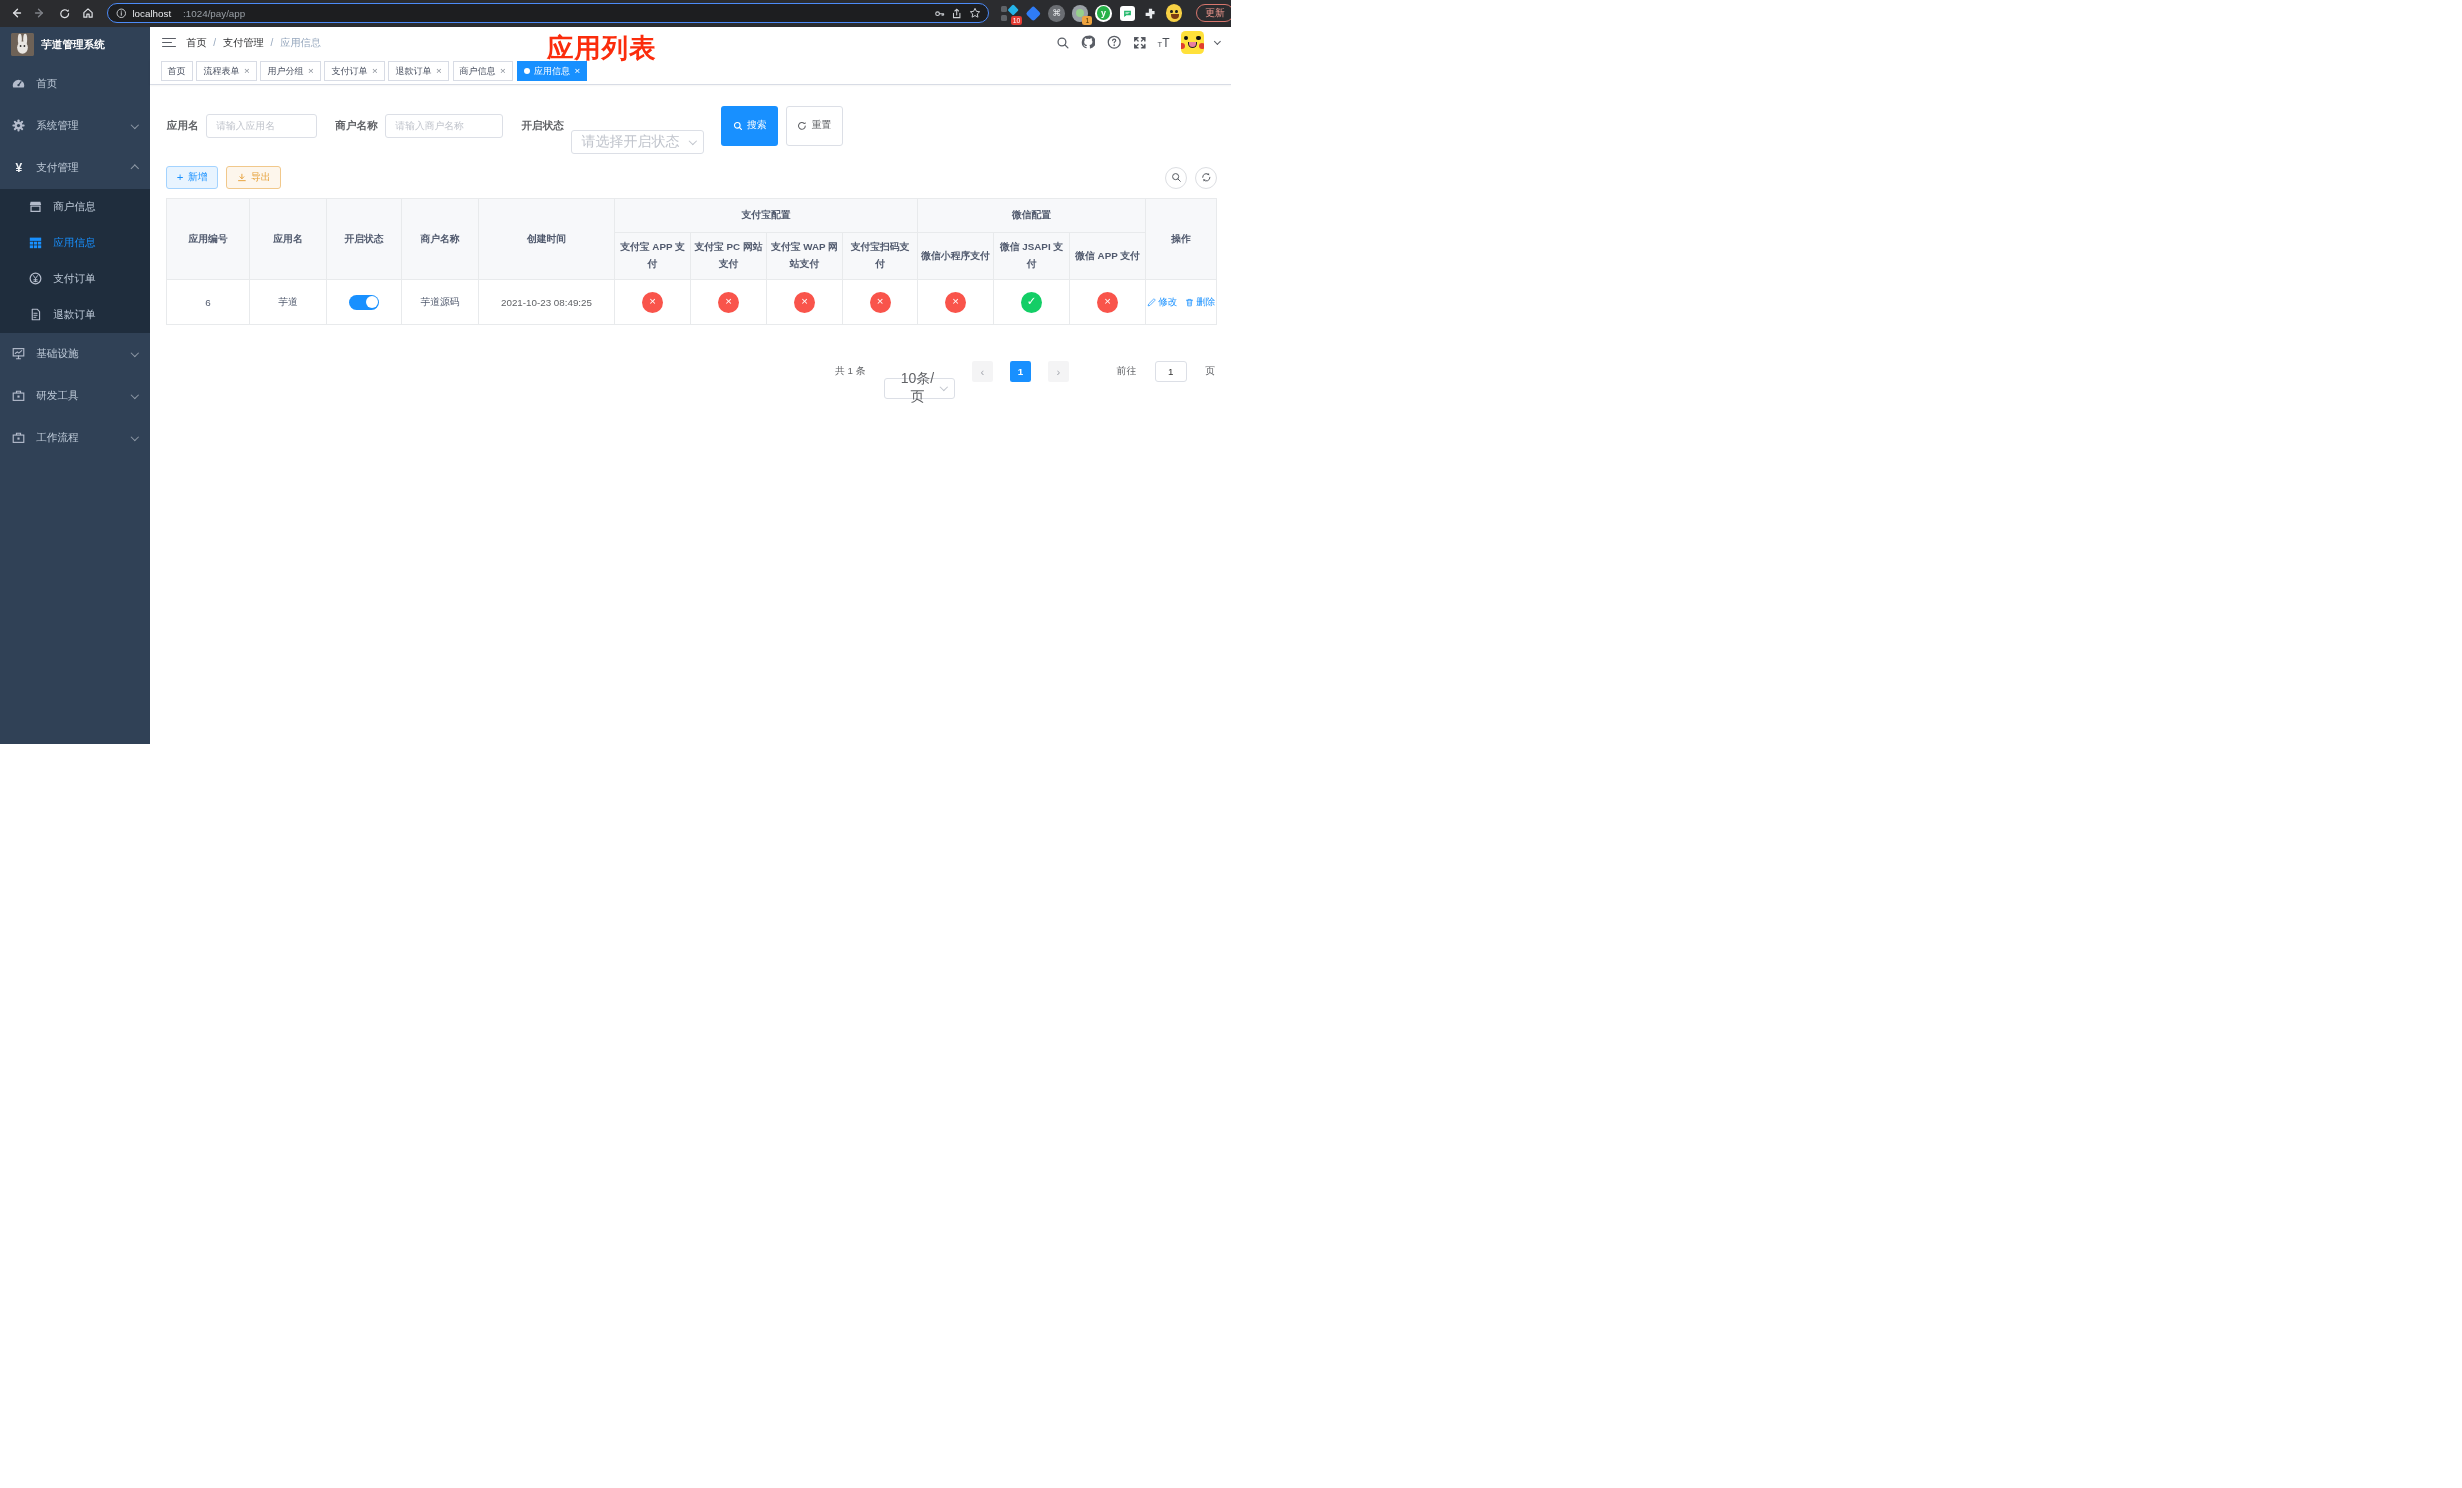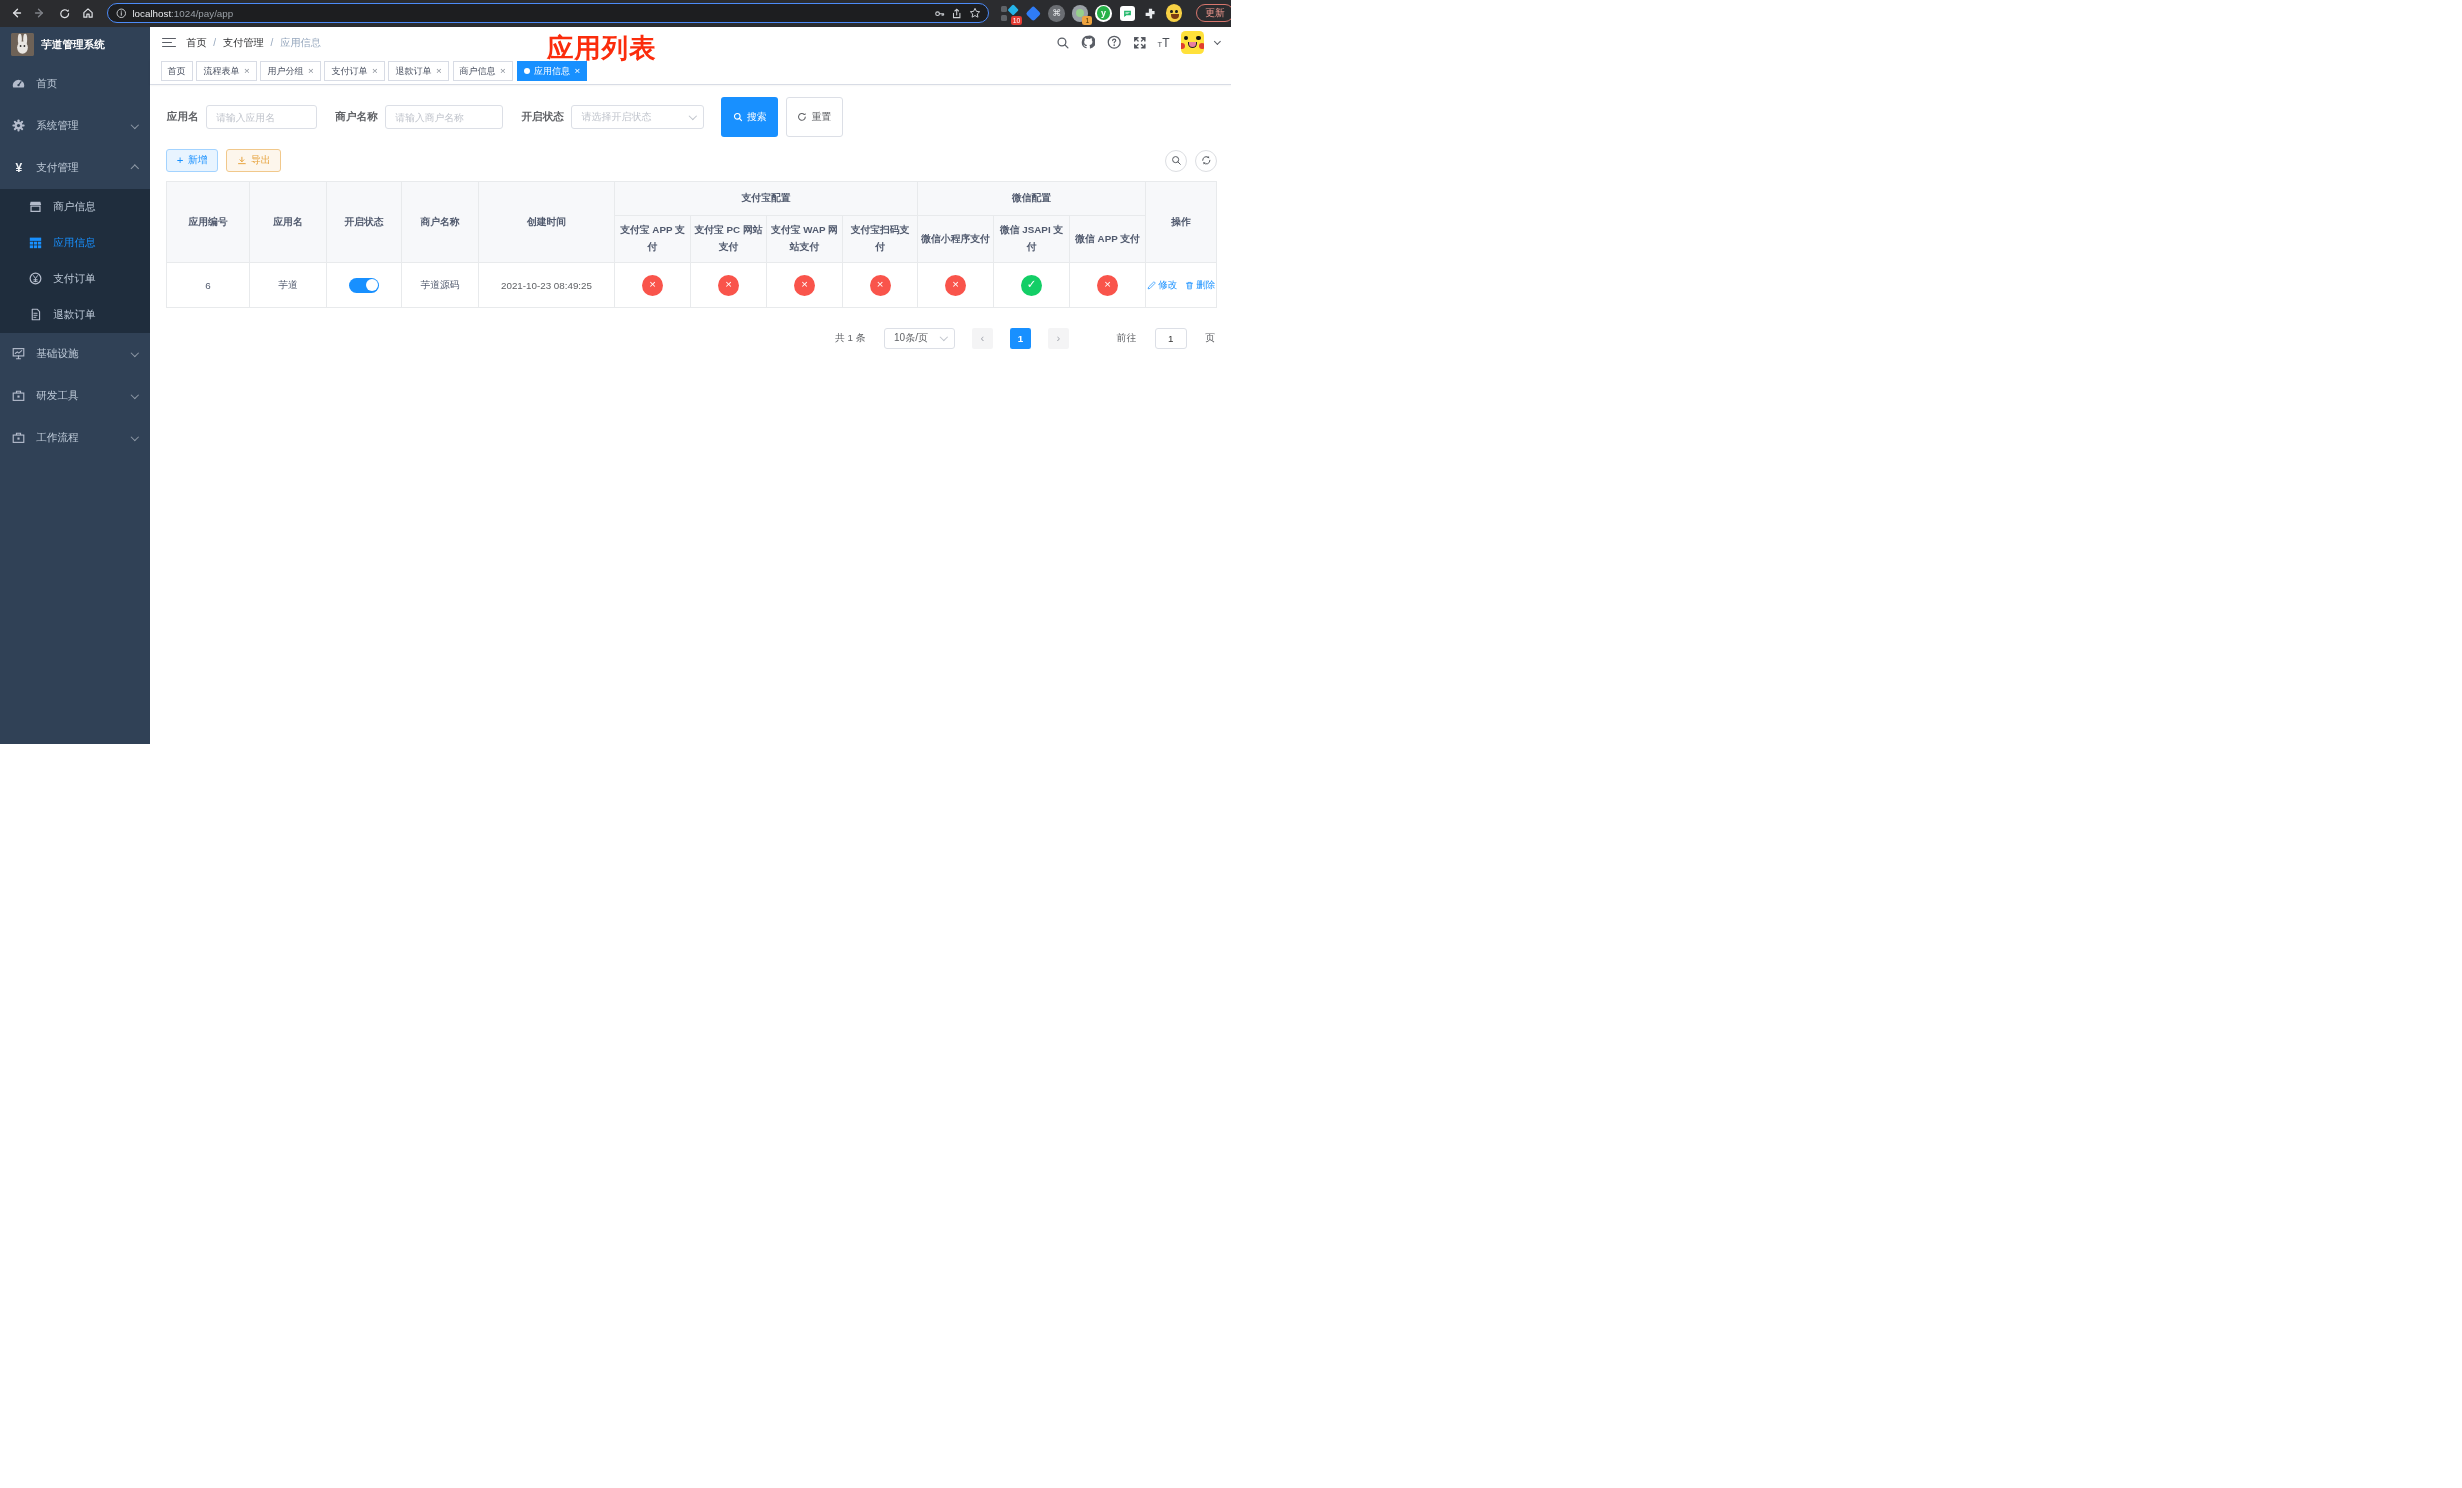--- a/index.html
+++ b/index.html
@@ -11,21 +11,21 @@
   html,body{width:1231px; height:744px; overflow:hidden;
     font-family:"Liberation Sans","DejaVu Sans",sans-serif; background:#fff;}
   svg{display:block;}
 
   
   .browser-bar{height:26.5px; background:#2b2c2f; display:flex; align-items:center; padding:0 6px; gap:4.5px;}
   .b-btn{width:19.7px; height:19.7px; border-radius:50%; display:flex; align-items:center; justify-content:center; color:#dfe1e5; font-size:12px; flex:none;}
   .b-btn.dim{color:#808389;}
   .url-bar{flex:none; width:882px; height:20.4px; margin-left:4.5px; background:#1d1e20; border:1.5px solid #4c8bf8; border-radius:10.6px; display:flex; align-items:center; padding:0 7.6px; gap:6px;}
   .url-text{flex:1; font-size:9.8px; color:#e8eaed; white-space:nowrap;}
-  .url-text .path{color:#9aa0a6;}
+  .url-text .path{color:#9aa0a6;padding-left:12px;}
   .urlbar-icon{color:#cdd0d4; flex:none;}
   .ext-area{display:flex; align-items:center; gap:6.8px; margin-left:7.6px;}
   .ext{position:relative; width:16.7px; height:16.7px; flex:none; display:flex; align-items:center; justify-content:center;}
   .badge{position:absolute; bottom:-3px; right:-3.8px; min-width:9.8px; height:9px; border-radius:2.3px; font-size:6.8px; line-height:9px; color:#fff; text-align:center; padding:0 1.5px;}
   .badge.red{background:#e33b32;}
   .badge.orange{background:#efa33e; color:#4b3200;}
   .pin-sq{position:absolute; width:6px; height:6px; border-radius:1.5px; background:#5f6368;}
   .gem{width:10.6px; height:10.6px; background:#2f7cf6; transform:rotate(45deg); border-radius:2.3px;}
   .ext-circle{width:16.7px; height:16.7px; border-radius:50%; display:flex; align-items:center; justify-content:center; font-size:9px;}
   .face{width:18px; height:18px; border-radius:50%; background:#f7d044; position:relative;}
@@ -75,21 +75,21 @@
   .tab .dot{width:6px; height:6px; border-radius:50%; background:#fff;}
 
   .content{flex:1; padding:12px 15px 0 16px;}
 
   
   .filter-row{display:flex; align-items:center; gap:7.6px; margin-bottom:12px;}
   .f-label{font-size:10.6px; font-weight:bold; color:var(--label); margin-left:10.6px; white-space:nowrap;}
   .f-label:first-child{margin-left:0.8px;}
   .t-input{height:24px; border:0.8px solid var(--input-border); border-radius:3px; padding:0 9px; font-size:9.8px; color:#333; font-family:inherit;}
   .t-input::placeholder{color:#c0c4cc;}
-  .sel{height:24px; border:0.8px solid var(--input-border); border-radius:3px; padding:0 7.6px 0 9px; font-size:10px; color:#c0c4cc; display:flex; align-items:center; justify-content:space-between; background:#fff; cursor:pointer;}
+  .sel{height:24px; border:0.8px solid var(--input-border); border-radius:3px; padding:0 7.6px 0 9px; font-size:14px; color:#c0c4cc; display:flex; align-items:center; justify-content:space-between; background:#fff; cursor:pointer;margin-top:33px;}
   .sel .caret{border:solid #c0c4cc; border-width:0 1.1px 1.1px 0; padding:2.3px; transform:rotate(45deg); margin-top:-3px;}
   .btn{height:40px; border-radius:3px; font-size:9.8px; display:inline-flex; align-items:center; gap:4.5px; padding:0 10.6px; cursor:pointer; border:0.8px solid transparent; white-space:nowrap;}
   .btn-primary{background:var(--accent); color:#fff; margin-left:9px;}
   .btn-plain{background:#fff; border-color:var(--input-border); color:var(--label);}
 
   
   .action-row{display:flex; align-items:center; margin-bottom:9px;}
   .btn-add{height:23px; background:#e8f4ff; border-color:#a3d3ff; color:var(--accent); padding:0 9.8px;}
   .btn-export{height:23px; background:#fdf6ec; border-color:#f1c88b; color:#e6a23c; padding:0 9.8px; margin-left:7.6px;}
   .round-btns{margin-left:auto; display:flex; gap:7.6px;}

